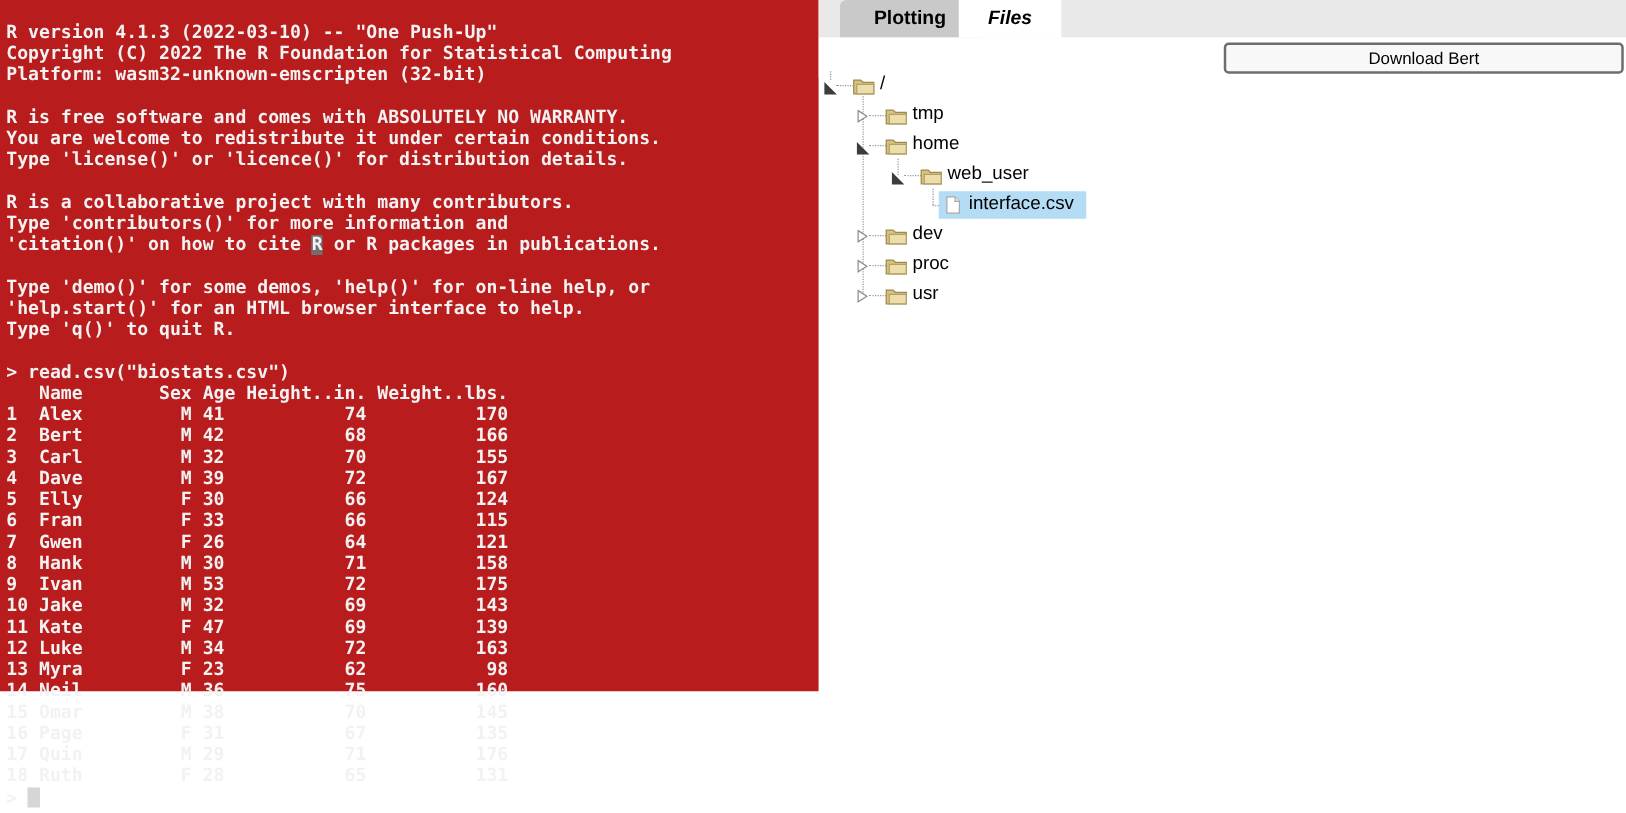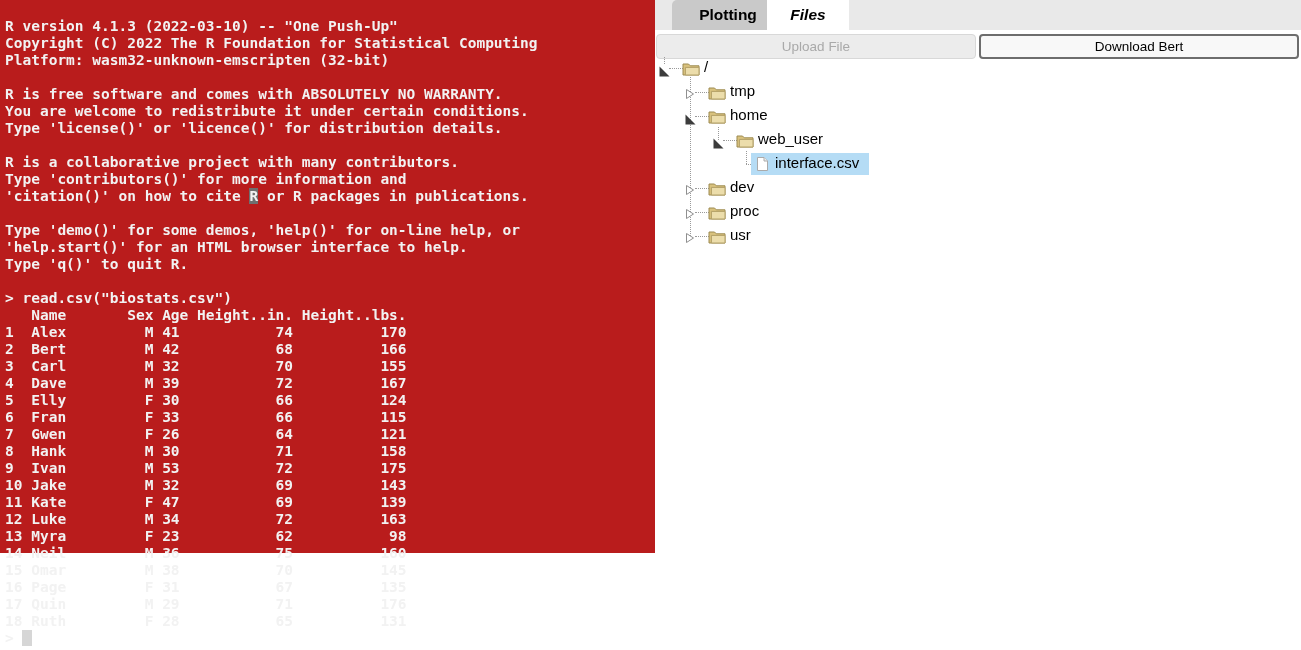--- a/index.html
+++ b/index.html
@@ -60,21 +60,21 @@
 
 R is a collaborative project with many contributors.
 Type 'contributors()' for more information and
 'citation()' on how to cite </span><span class="sel">R</span><span> or R packages in publications.
 
 Type 'demo()' for some demos, 'help()' for on-line help, or
 'help.start()' for an HTML browser interface to help.
 Type 'q()' to quit R.
 
 &gt; read.csv("biostats.csv")</span>
-<span>   Name       Sex Age Height..in. Height..lbs.</span>
+<span>   Name       Sex Age Height..in. Weight..lbs.</span>
 <span>1  Alex         M 41           74          170
 2  Bert         M 42           68          166
 3  Carl         M 32           70          155
 4  Dave         M 39           72          167
 5  Elly         F 30           66          124
 6  Fran         F 33           66          115
 7  Gwen         F 26           64          121
 8  Hank         M 30           71          158
 9  Ivan         M 53           72          175
 10 Jake         M 32           69          143
@@ -90,21 +90,20 @@
   </div>
 
   <div class="panel">
 
     <div class="tabstrip">
       <div class="tab plotting">Plotting</div>
       <div class="tab files">Files</div>
     </div>
 
     <div class="btnrow">
-      <button class="upload" disabled="">Upload File</button>
       <button class="download">Download Bert</button>
     </div>
 
     <div class="tree">
 
       <i class="rail" style="left:9px;top:57px;height:7px"></i>
       <i class="rail" style="left:35px;top:77px;height:159px"></i>
       <i class="rail" style="left:63px;top:127px;height:13px"></i>
       <i class="rail" style="left:91px;top:151px;height:13px"></i>
 

